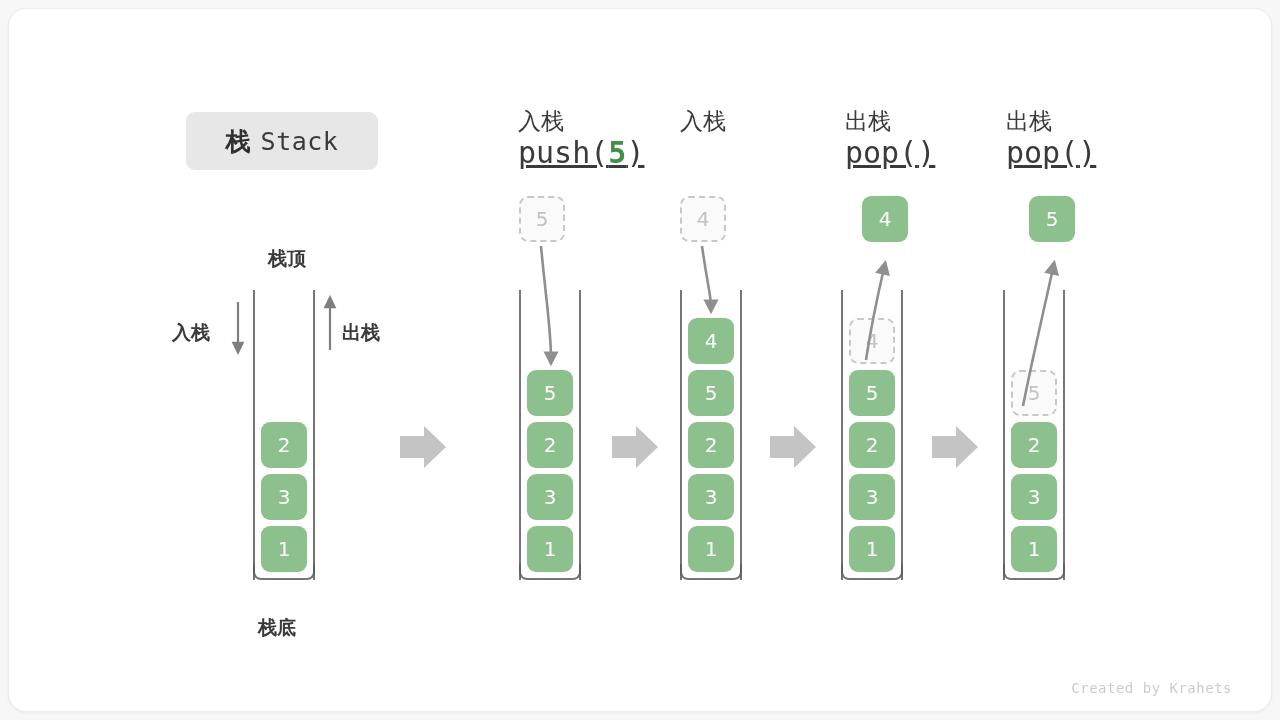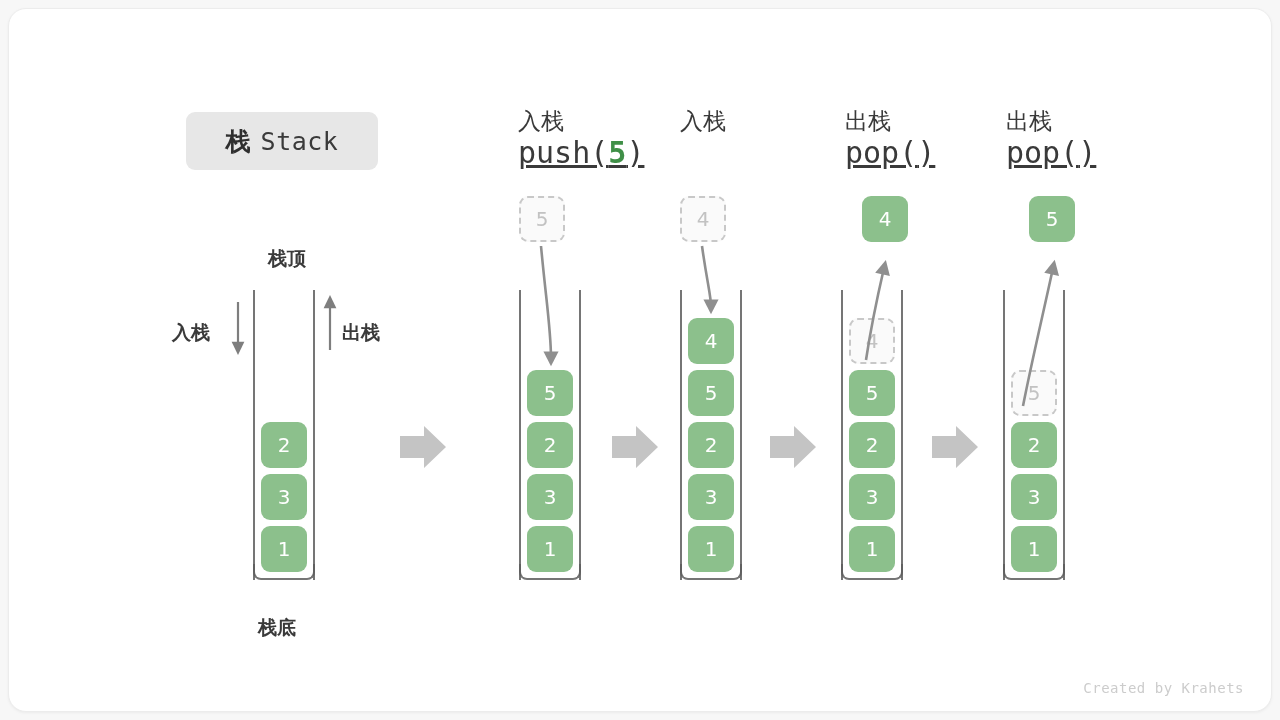--- a/index.html
+++ b/index.html
@@ -179,21 +179,21 @@
     position: absolute;
     left: 0;
     top: 0;
     width: 1280px;
     height: 720px;
     pointer-events: none;
   }
 
   #footer {
     position: absolute;
-    right: 36px;
+    right: 48px;
     bottom: 24px;
     font-family: "DejaVu Sans Mono", monospace;
     font-size: 14px;
     color: #cccccc;
     letter-spacing: 0.5px;
   }
 </style>
 </head>
 <body>
 

